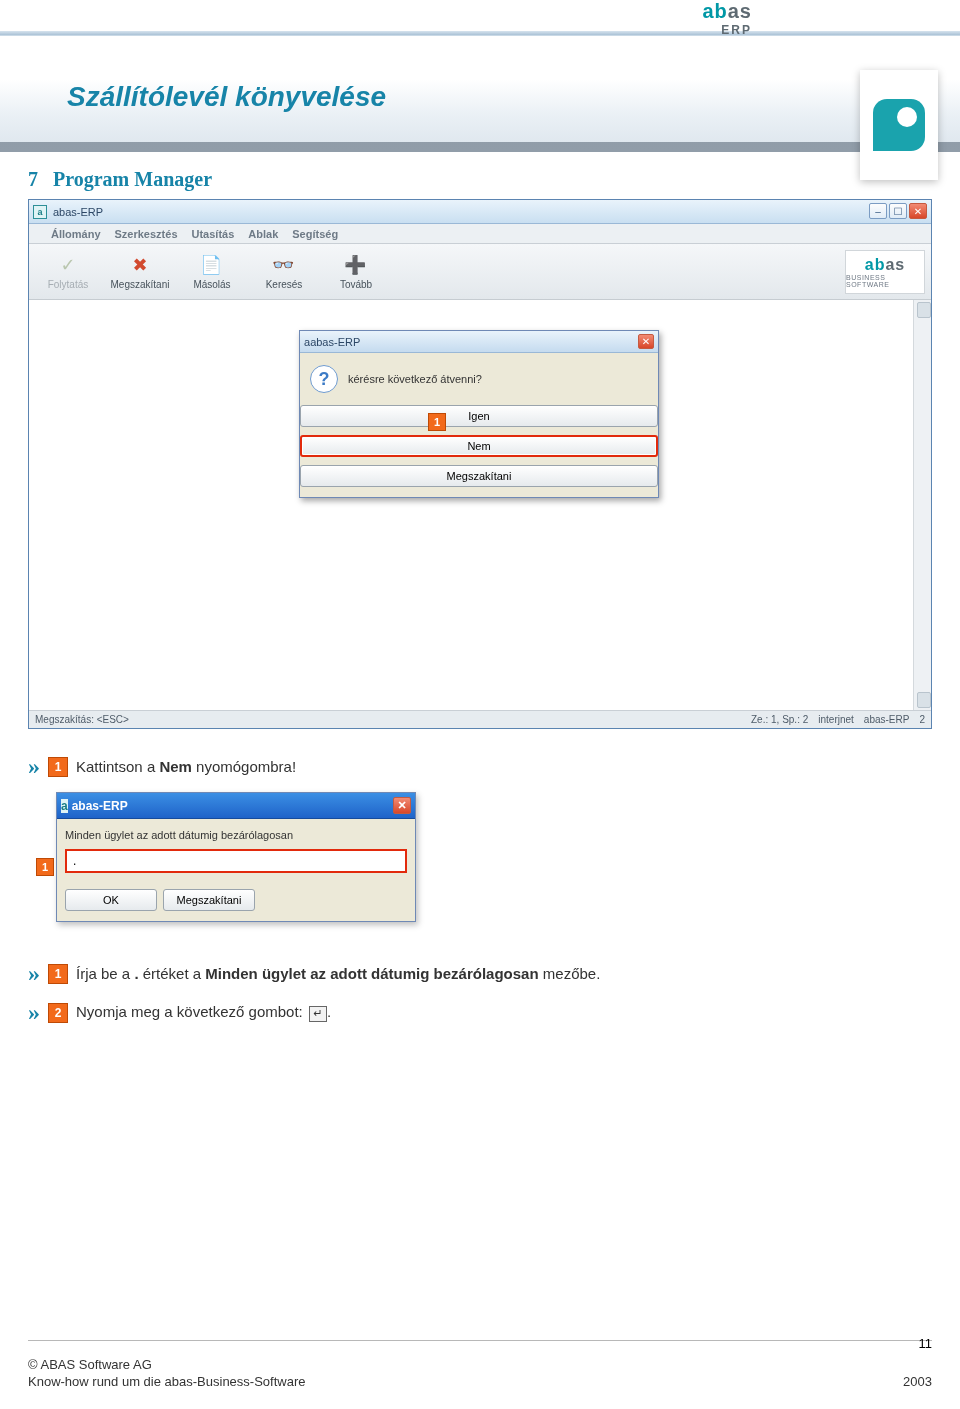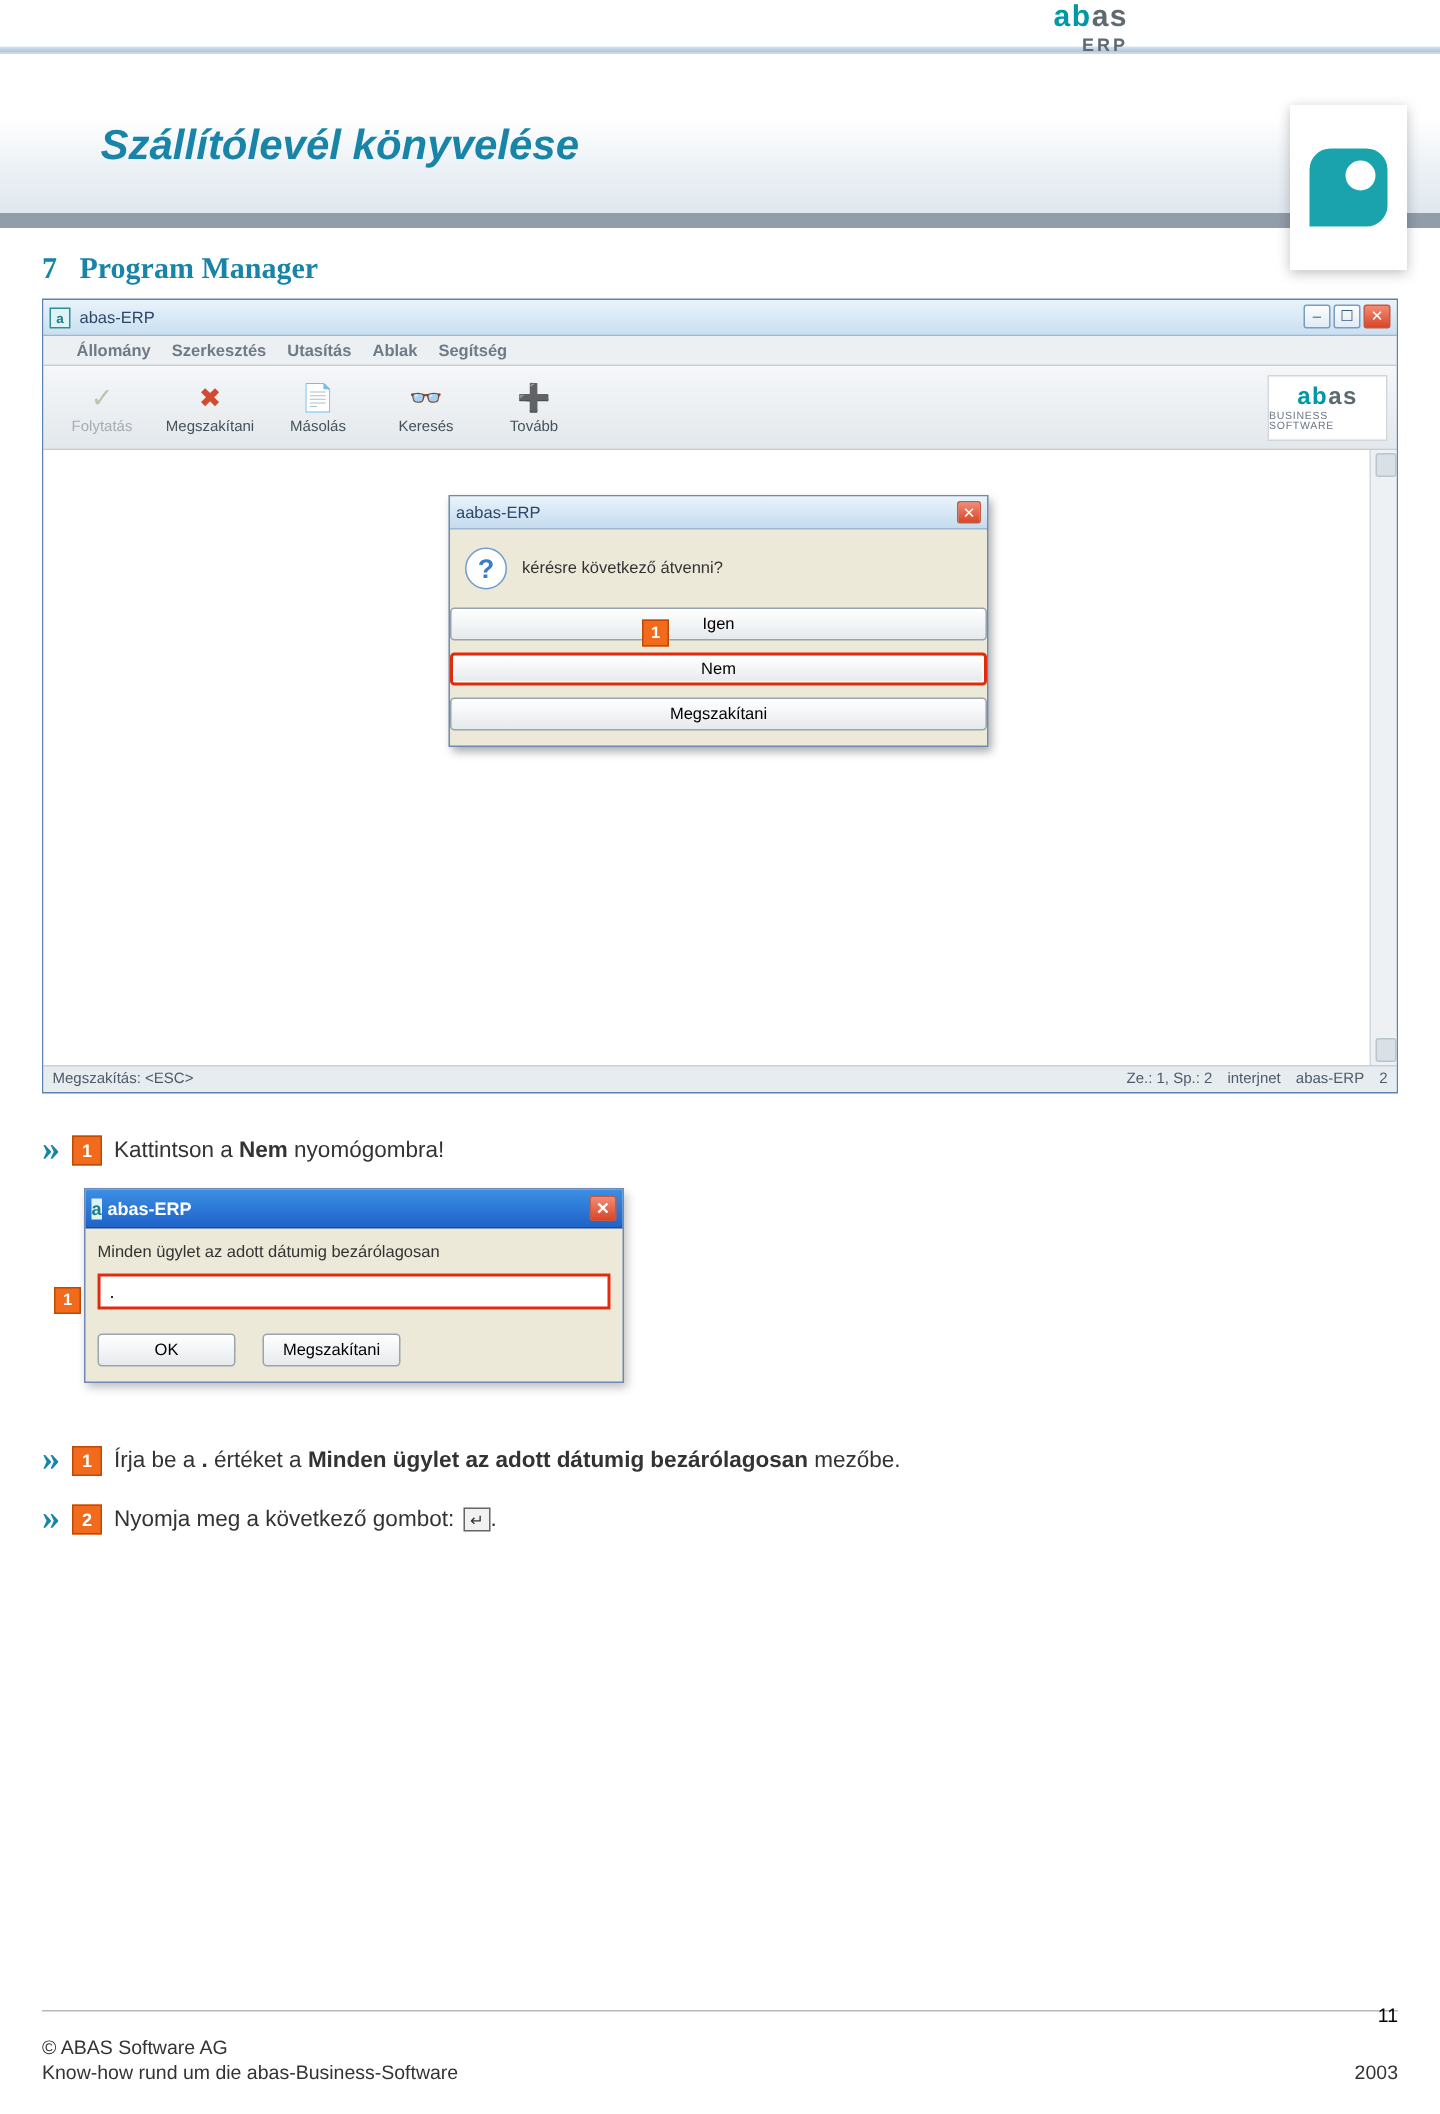--- a/index.html
+++ b/index.html
@@ -461,21 +461,21 @@
     height: 24px;
     border: 2px solid #e22a0c;
     background: #fff;
     display: flex;
     align-items: center;
     padding: 0 6px;
     font-size: 12px;
   }
   .in-btns {
     display: flex;
-    gap: 18px;
+    gap: 6px;
     padding: 8px 8px 10px 8px;
   }
   .in-btn {
     min-width: 92px;
     height: 22px;
     border: 1px solid #9aa4ad;
     background: linear-gradient(#fff,#e6eaed);
     font-size: 11px;
     border-radius: 3px;
     display: inline-flex;

